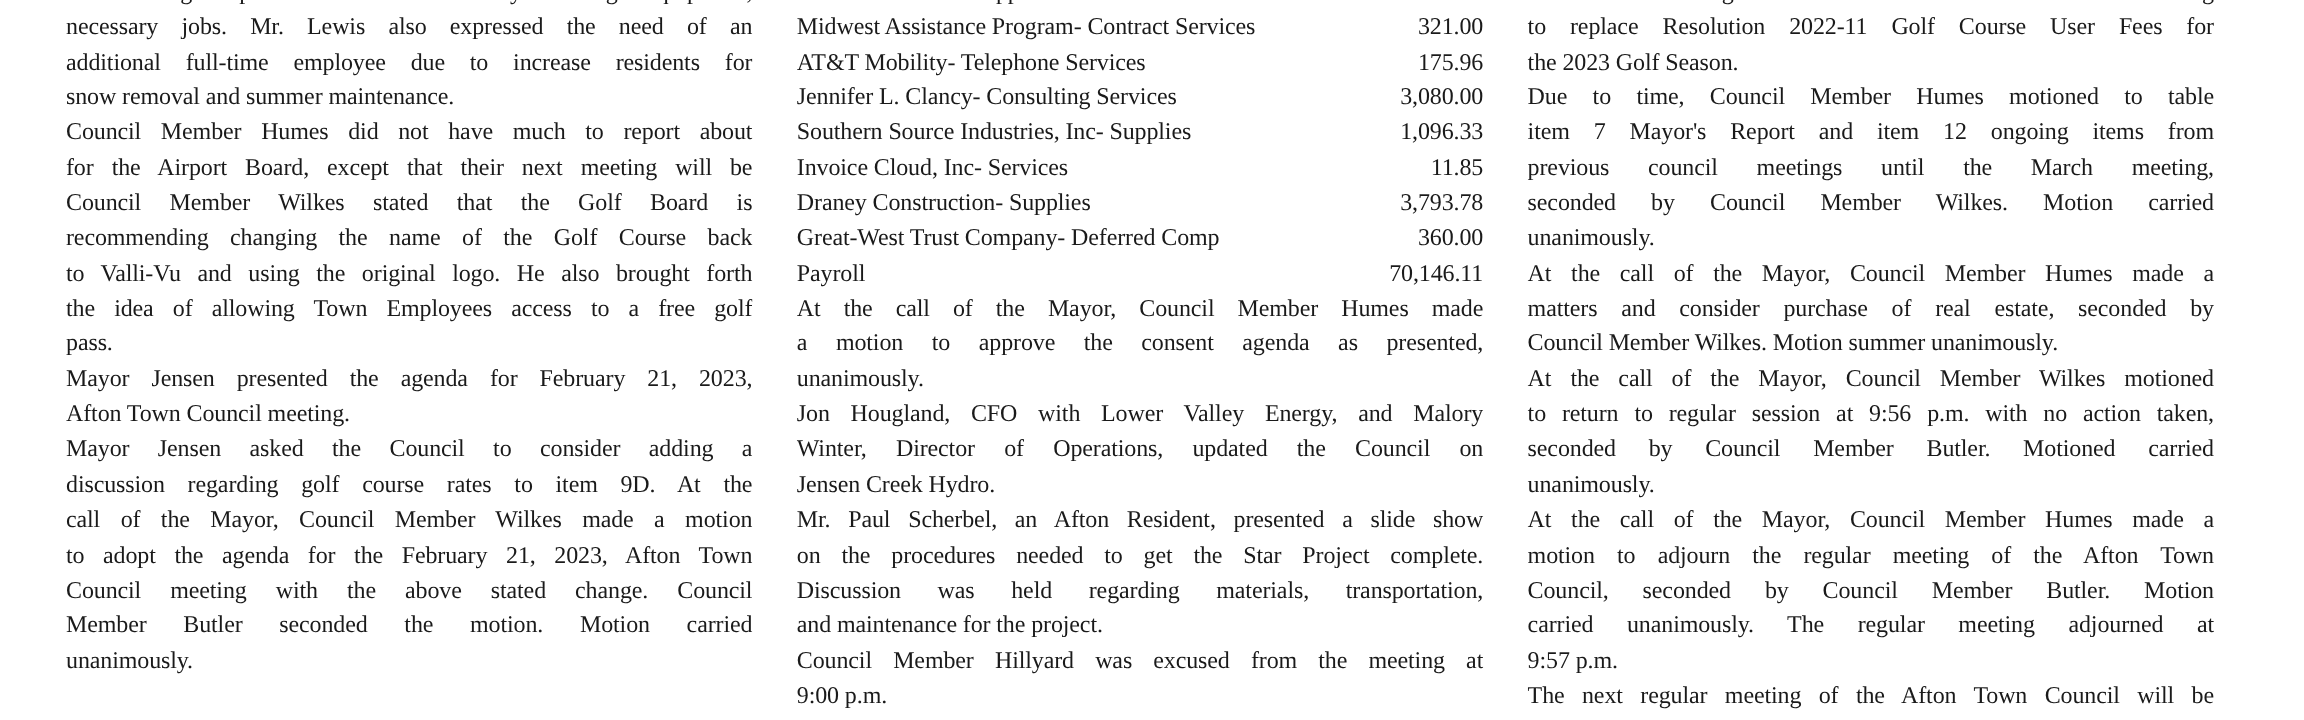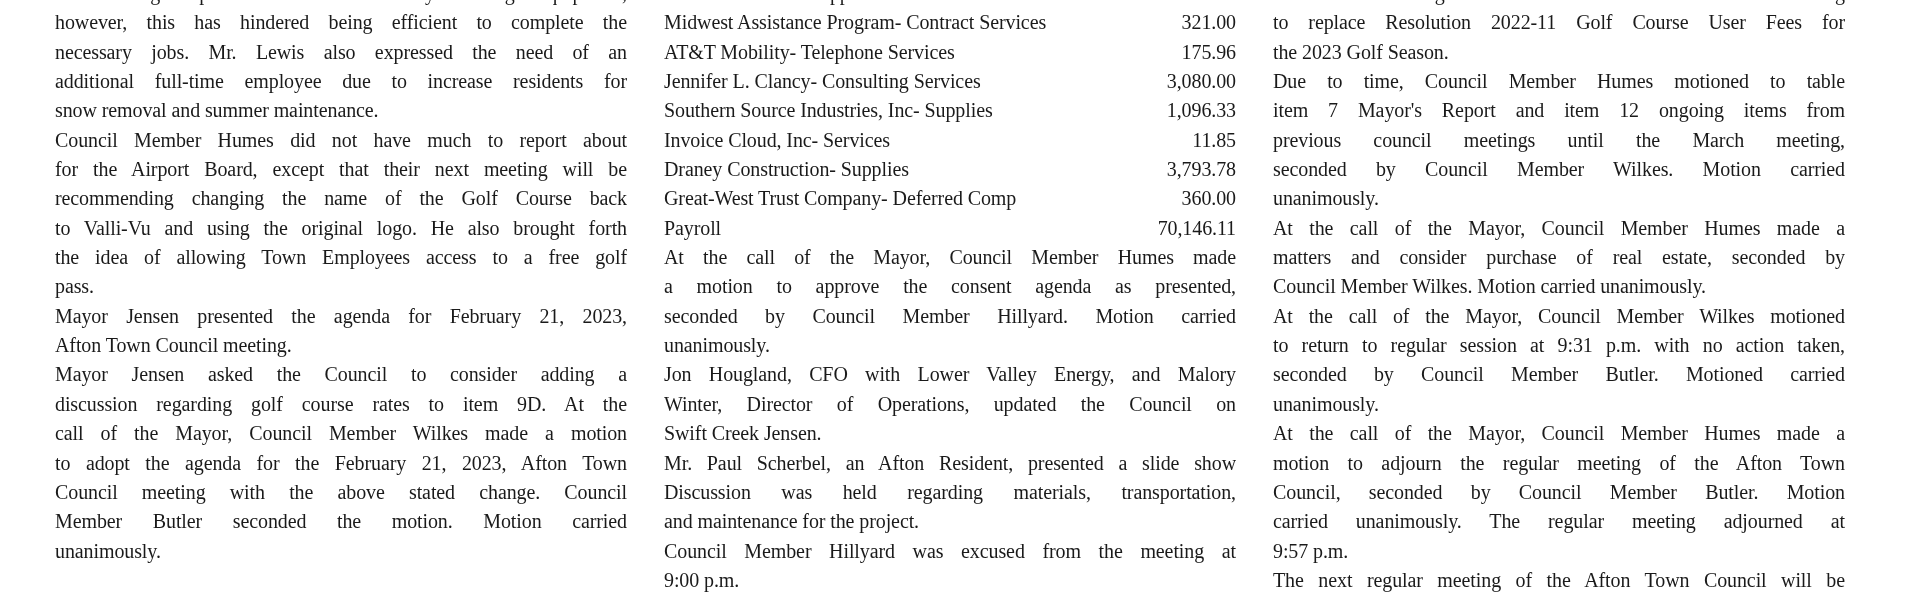--- a/index.html
+++ b/index.html
@@ -49,26 +49,26 @@
   .ledger-amount {
     text-align: center;
   }
 </style>
 </head>
 <body>
 
 <div class="page">
   <div class="col">
       <div class="line">need being replaced. He is currently renting equipment,</div>
-      <div class="line">however, this has hindered being efficient to complete the</div>
       <div class="line">necessary jobs. Mr. Lewis also expressed the need of an</div>
       <div class="line">additional full-time employee due to increase residents for</div>
       <div class="line end">snow removal and summer maintenance.</div>
       <div class="line">Council Member Humes did not have much to report about</div>
       <div class="line">for the Airport Board, except that their next meeting will be</div>
+      <div class="line">Council Member Wilkes stated that the Golf Board is</div>
       <div class="line">recommending changing the name of the Golf Course back</div>
       <div class="line">to Valli-Vu and using the original logo. He also brought forth</div>
       <div class="line">the idea of allowing Town Employees access to a free golf</div>
       <div class="line end">pass.</div>
       <div class="line">Mayor Jensen presented the agenda for February 21, 2023,</div>
       <div class="line end">Afton Town Council meeting.</div>
       <div class="line">Mayor Jensen asked the Council to consider adding a</div>
       <div class="line">discussion regarding golf course rates to item 9D. At the</div>
       <div class="line">call of the Mayor, Council Member Wilkes made a motion</div>
       <div class="line">to adopt the agenda for the February 21, 2023, Afton Town</div>
@@ -108,45 +108,45 @@
       <div class="ledger-row">
         <span class="ledger-payee">Great-West Trust Company- Deferred Comp</span>
         <span class="ledger-amount">360.00</span>
       </div>
       <div class="ledger-row">
         <span class="ledger-payee">Payroll</span>
         <span class="ledger-amount">70,146.11</span>
       </div>
       <div class="line">At the call of the Mayor, Council Member Humes made</div>
       <div class="line">a motion to approve the consent agenda as presented,</div>
-      <div class="line">seconded by Council Member Hillyard. Motion carried</div>
       <div class="line end">unanimously.</div>
       <div class="line">Jon Hougland, CFO with Lower Valley Energy, and Malory</div>
       <div class="line">Winter, Director of Operations, updated the Council on</div>
-      <div class="line end">Swift Creek Jensen.</div>
+      <div class="line end">Jensen Creek Hydro.</div>
       <div class="line">Mr. Paul Scherbel, an Afton Resident, presented a slide show</div>
+      <div class="line">on the procedures needed to get the Star Project complete.</div>
       <div class="line">Discussion was held regarding materials, transportation,</div>
       <div class="line end">and maintenance for the project.</div>
       <div class="line">Council Member Hillyard was excused from the meeting at</div>
       <div class="line end">9:00 p.m.</div>
     </div>
   <div class="col">
       <div class="line">Sanderson to bring forth a Resolution in the March meeting</div>
       <div class="line">to replace Resolution 2022-11 Golf Course User Fees for</div>
       <div class="line end">the 2023 Golf Season.</div>
       <div class="line">Due to time, Council Member Humes motioned to table</div>
       <div class="line">item 7 Mayor's Report and item 12 ongoing items from</div>
       <div class="line">previous council meetings until the March meeting,</div>
       <div class="line">seconded by Council Member Wilkes. Motion carried</div>
       <div class="line end">unanimously.</div>
       <div class="line">At the call of the Mayor, Council Member Humes made a</div>
       <div class="line">matters and consider purchase of real estate, seconded by</div>
-      <div class="line end">Council Member Wilkes. Motion carried unanimously.</div>
+      <div class="line end">Council Member Wilkes. Motion summer unanimously.</div>
       <div class="line">At the call of the Mayor, Council Member Wilkes motioned</div>
-      <div class="line">to return to regular session at 9:31 p.m. with no action taken,</div>
+      <div class="line">to return to regular session at 9:56 p.m. with no action taken,</div>
       <div class="line">seconded by Council Member Butler. Motioned carried</div>
       <div class="line end">unanimously.</div>
       <div class="line">At the call of the Mayor, Council Member Humes made a</div>
       <div class="line">motion to adjourn the regular meeting of the Afton Town</div>
       <div class="line">Council, seconded by Council Member Butler. Motion</div>
       <div class="line">carried unanimously. The regular meeting adjourned at</div>
       <div class="line end">9:57 p.m.</div>
       <div class="line">The next regular meeting of the Afton Town Council will be</div>
     </div>
 </div>

